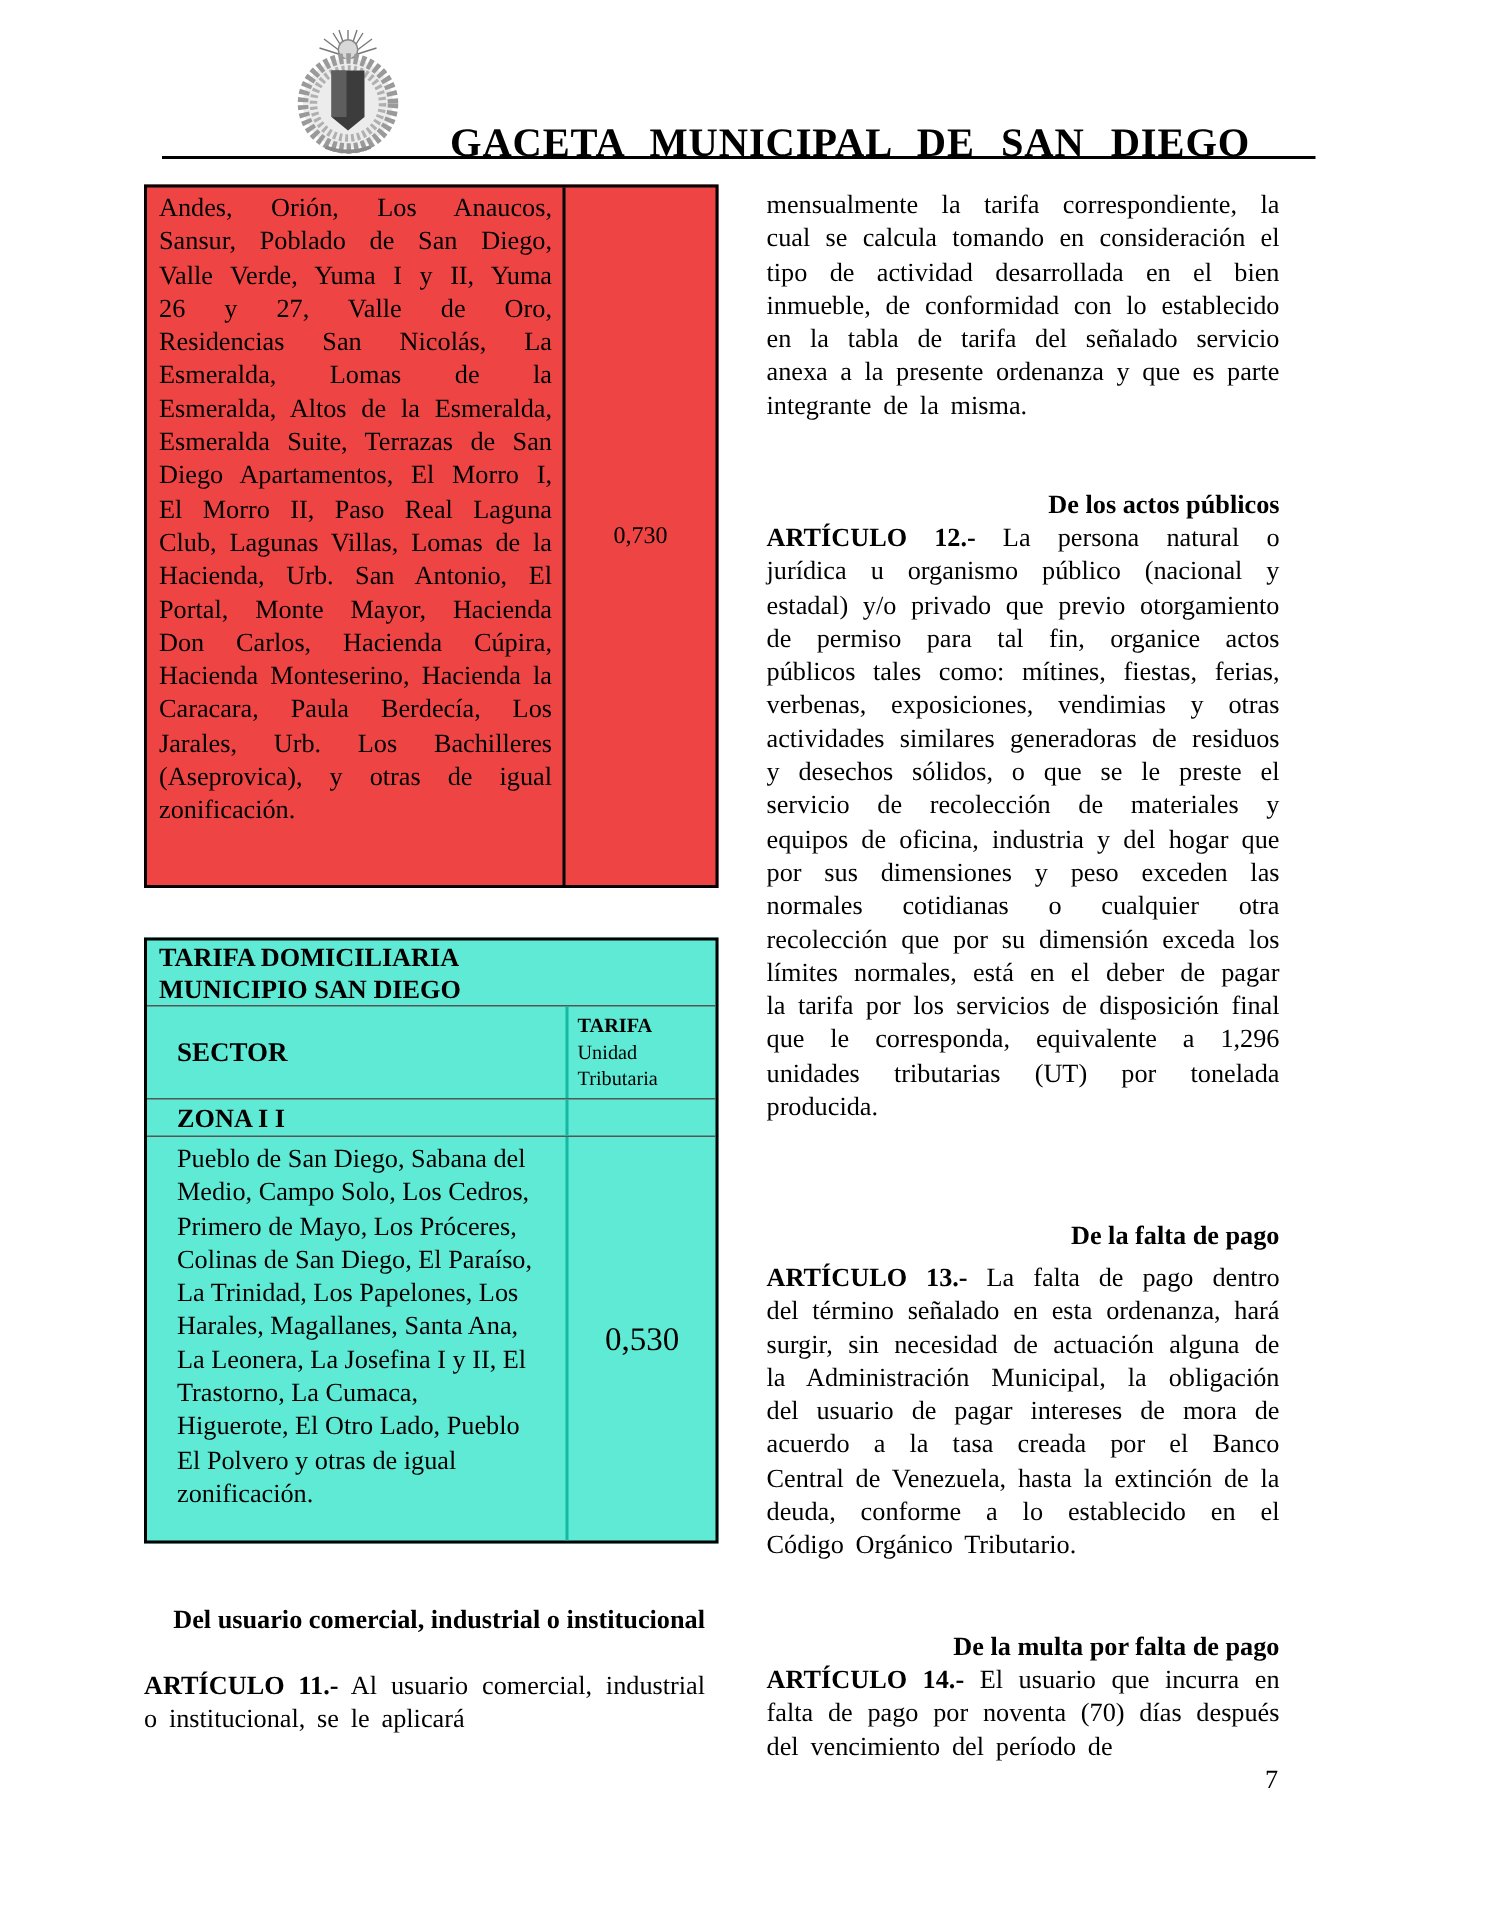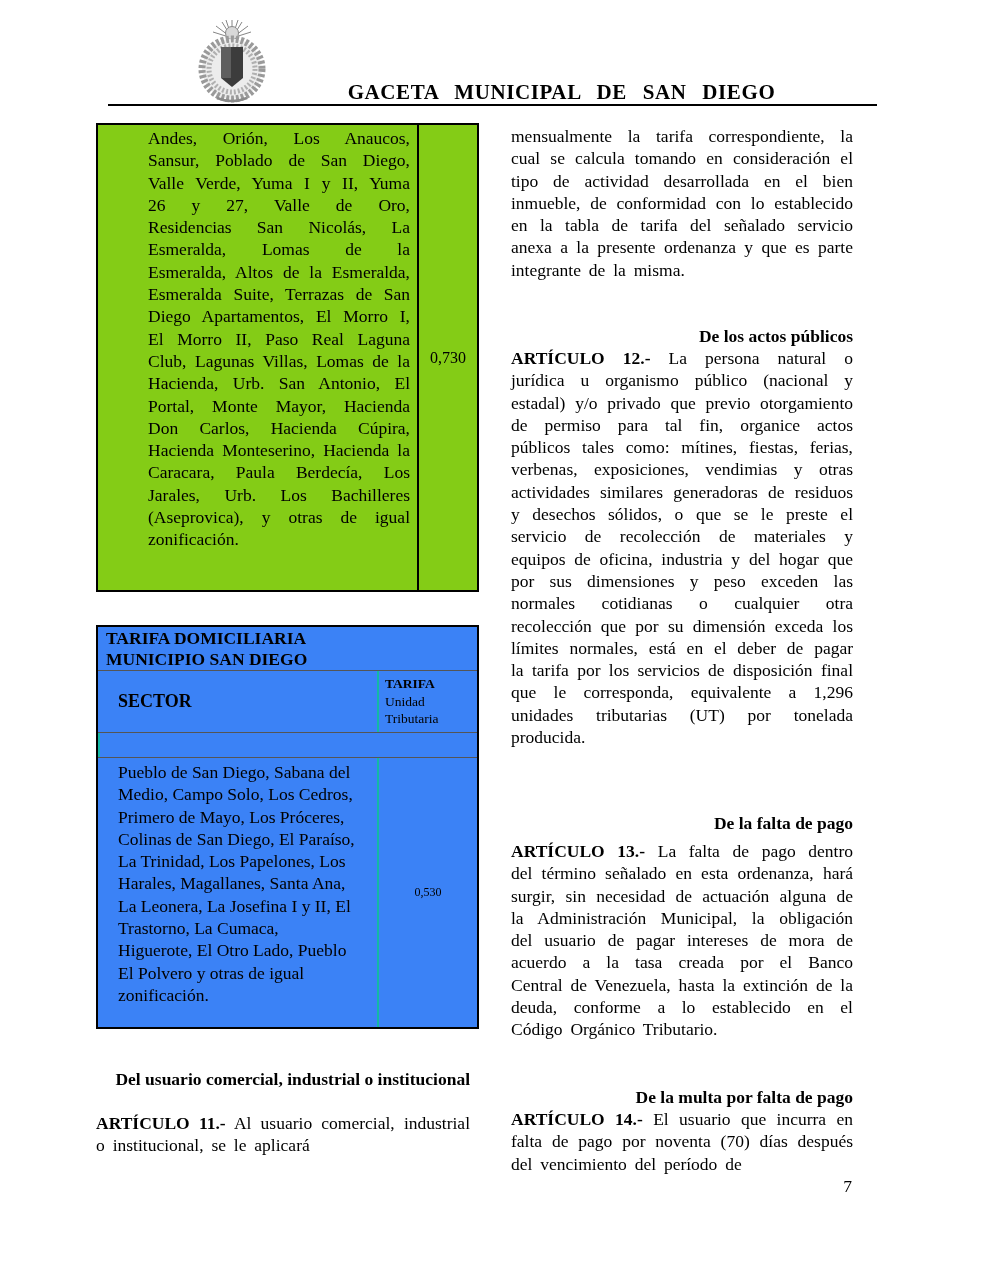--- a/index.html
+++ b/index.html
@@ -9,60 +9,60 @@
     width:990px; height:1280px;
     background:#ffffff;
     font-family:"Liberation Serif", "DejaVu Serif", serif;
     color:#000;
     overflow:hidden;
   }
   
   .logo { position:absolute; left:190px; top:18px; width:84px; height:88px; }
   .page-title {
     position:absolute; left:300px; top:80px; width:523px;
-    text-align:center; font-size:21px; font-weight:bold;
+    text-align:center; font-size:27px; font-weight:bold;
     letter-spacing:0.6px; word-spacing:10px; white-space:nowrap;
   }
   .header-rule {
     position:absolute; left:108px; top:104px; width:769px; height:2px;
     background:#000;
   }
   
   .bodytext { font-size:17.5px; line-height:22.3px; }
   .just { text-align:justify; word-spacing:3.5px; }
   .rhead { text-align:right; font-weight:bold; }
   
   .t1 {
     position:absolute; left:96px; top:123px; width:383px; height:469px;
-    border:2px solid #000; display:flex; background:#84cc16;padding-left:42px;
+    border:2px solid #000; display:flex; background:#ef4444;
   }
   .t1-text {
     width:279px; border-right:2px solid #000;
     padding:2px 7px 0 8px;
   }
   .t1-value { flex:1; display:flex; align-items:center; justify-content:center; }
   
   .t2 {
     position:absolute; left:96px; top:625px; width:383px;
-    border:2px solid #000; background:#3b82f6;
+    border:2px solid #000; background:#5eead4;
   }
   .t2-row { display:flex; border-top:1px solid #555; }
   .t2-row:first-child { border-top:none; }
   .t2-main { width:279px; padding:1px 20px; }
   .t2-side { flex:1; border-left:2px solid #14b8a6; }
   .t2-title { height:43px; padding:1px 8px; font-weight:bold; font-size:17.5px; line-height:20.5px; }
   .row-header { height:62px; }
   .row-header .t2-main { display:flex; align-items:center; font-weight:bold; font-size:18px; }
   .small-head { font-size:13.5px; line-height:17.5px; padding:4px 6px; }
   .small-head .b { font-weight:bold; }
   .row-zona { height:25px; }
   .row-zona .t2-main { font-weight:bold; font-size:17.5px; line-height:22px; }
   .row-content { height:270px; }
   .row-content .t2-main { padding-top:3px; }
-  .row-content .t2-side { display:flex; align-items:center; justify-content:center; font-size:12px; }
+  .row-content .t2-side { display:flex; align-items:center; justify-content:center; font-size:22px; }
   
   .lc-heading { position:absolute; left:96px; top:1068px; width:374px; }
   .lc-article { position:absolute; left:96px; top:1112px; width:374px; }
   
   .rc { position:absolute; left:511px; width:342px; }
   .rc-p1       { top:125px; }
   .h-actos     { top:325px; }
   .art12       { top:347px; }
   .h-falta     { top:812px; }
   .art13       { top:840px; }
@@ -123,20 +123,21 @@
     </div>
     <div class="t2-row row-header">
       <div class="t2-main">SECTOR</div>
       <div class="t2-side small-head">
         <div class="b">TARIFA</div>
         <div>Unidad</div>
         <div>Tributaria</div>
       </div>
     </div>
     <div class="t2-row row-zona">
+      <div class="t2-main">ZONA I I</div>
       <div class="t2-side"></div>
     </div>
     <div class="t2-row row-content">
       <div class="t2-main bodytext">Pueblo de San Diego, Sabana del Medio, Campo Solo, Los Cedros, Primero de Mayo, Los Próceres, Colinas de San Diego, El Paraíso, La Trinidad, Los Papelones, Los Harales, Magallanes, Santa Ana, La Leonera, La Josefina I y II, El Trastorno, La Cumaca, Higuerote, El Otro Lado, Pueblo El Polvero y otras de igual zonificación.</div>
       <div class="t2-side">0,530</div>
     </div>
   </div>
 
   <div class="lc-heading bodytext rhead">Del usuario comercial, industrial o institucional</div>
   <p class="lc-article bodytext just"><span class="art-label">ARTÍCULO 11.-</span> <span>Al usuario comercial, industrial o institucional, se le aplicará</span></p>

